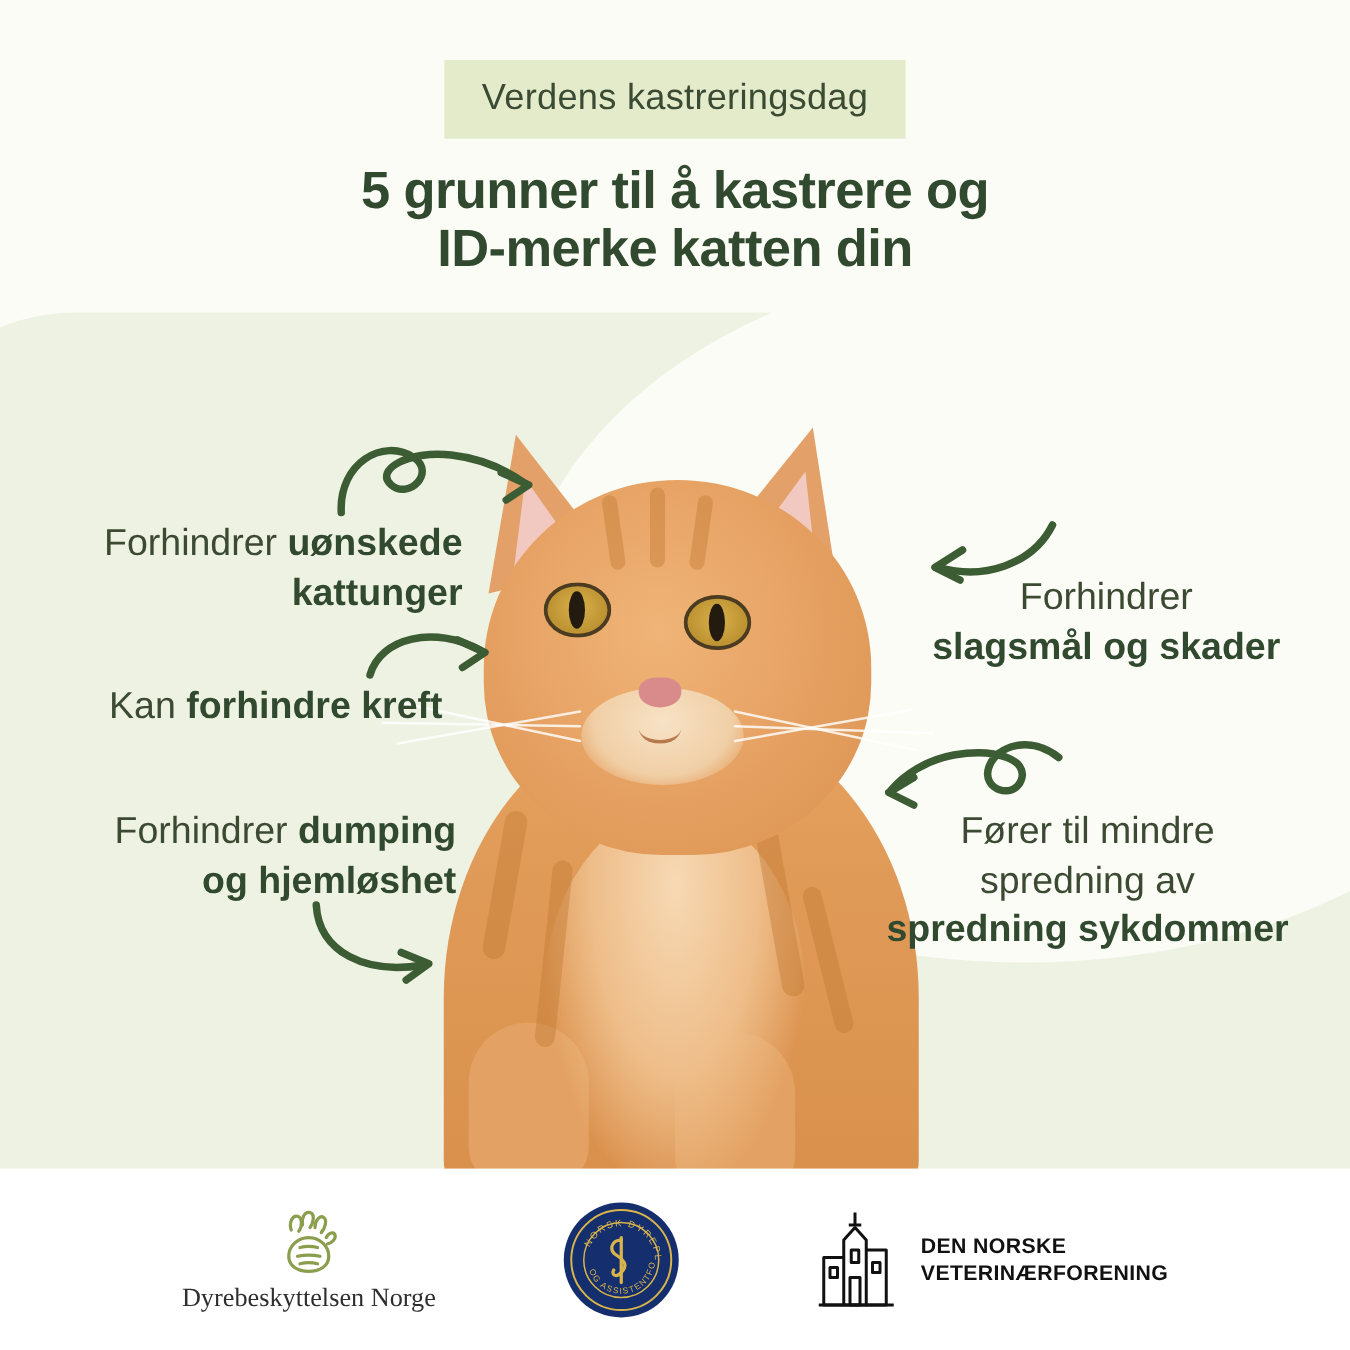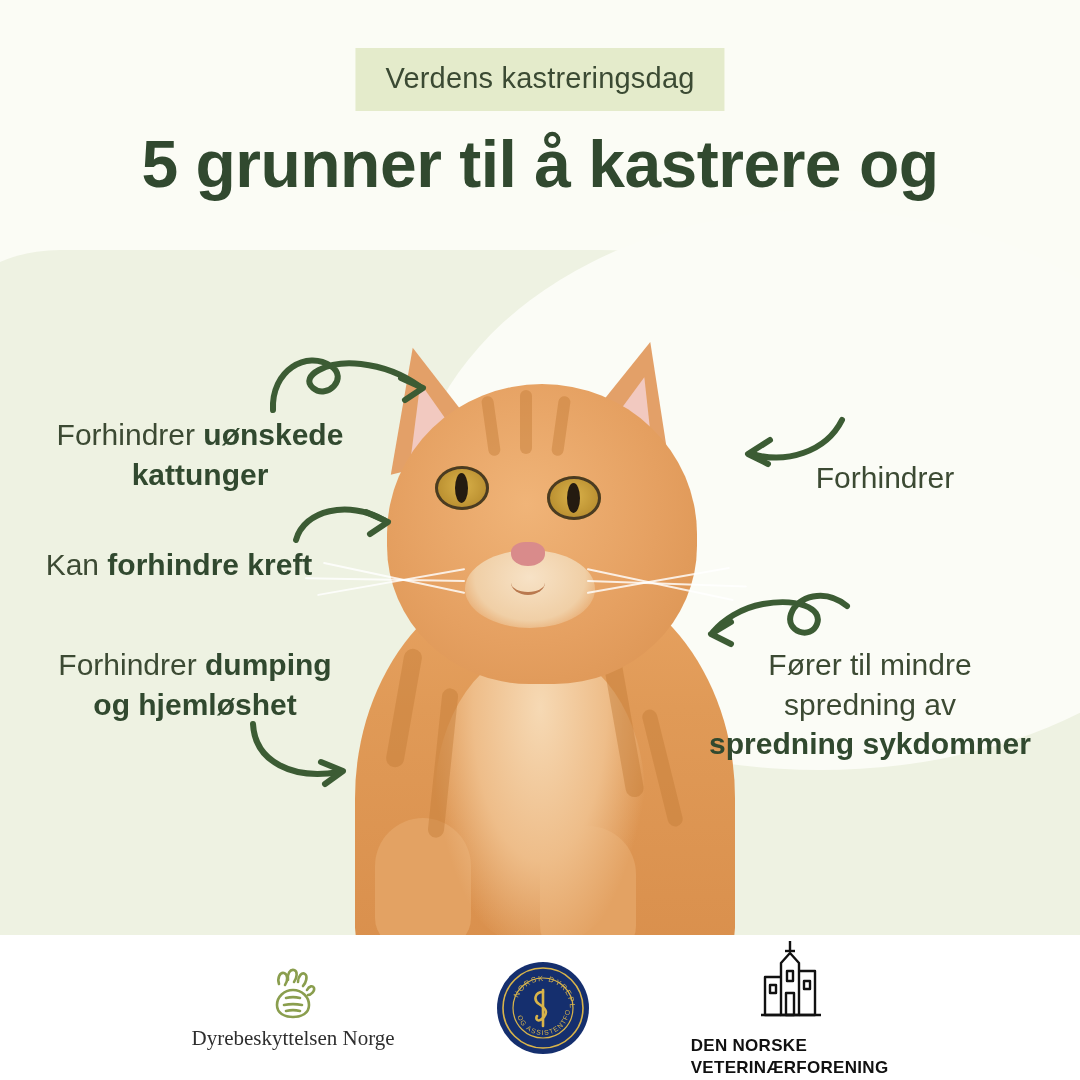--- a/index.html
+++ b/index.html
@@ -71,21 +71,21 @@
     padding: 14px 30px 16px;
     white-space: nowrap;
   }
   .headline {
     position: absolute;
     top: 128px;
     left: 0;
     width: 1080px;
     text-align: center;
     color: #31492f;
-    font-size: 66px;
+    font-size: 42px;
     font-weight: bold;
     line-height: 1.12;
     letter-spacing: -0.5px;
   }
 
   
   .cat-wrap {
     position: absolute;
     left: 315px;
     top: 318px;
@@ -194,21 +194,21 @@
   }
 
   
   .reason {
     position: absolute;
     color: #3c4a33;
     font-size: 30px;
     line-height: 1.32;
   }
   .reason b { font-weight: bold; color: #31492f; }
-  .reason.left  { text-align: center; }
+  .reason.left  { text-align: right; }
   .reason.right { text-align: center; }
 
   .arrow {
     position: absolute;
   }
 
   
   .footer {
     position: absolute;
     left: 0; bottom: 0;
@@ -225,21 +225,21 @@
     justify-content: center;
     flex-direction: column;
   }
   .logo-text {
     font-family: "Liberation Serif", serif;
     color: #2e2e2e;
     font-size: 21px;
     margin-top: 0;
   }
   .logo-vet {
-    flex-direction: column;
+    flex-direction: row;
     gap: 14px;
   }
   .logo-vet-text {
     font-size: 17px;
     font-weight: bold;
     color: #111;
     line-height: 1.25;
     letter-spacing: 0.3px;
     text-align: left;
   }
@@ -250,20 +250,21 @@
 <div id="poster">
 
   <div class="bg-base"></div>
   <div class="bg-cream-top"></div>
   <div class="bg-green-blob"></div>
   <div class="bg-white-round"></div>
 
   <div class="eyebrow">Verdens kastreringsdag</div>
   <div class="headline">
     <div>5 grunner til å kastrere og</div>
+    <div>ID-merke katten din</div>
   </div>
 
   <div class="cat-wrap">
     <div class="cat-body"></div>
     <div class="cat-leg" style="left:60px; top:500px;"></div>
     <div class="cat-leg" style="left:225px; top:508px;"></div>
     <div class="cat-chest"></div>
 
     <div class="stripe" style="left:80px;  top:330px; width:18px; height:120px; transform:rotate(10deg);"></div>
     <div class="stripe" style="left:120px; top:370px; width:16px; height:150px; transform:rotate(6deg);"></div>
@@ -334,20 +335,21 @@
     <span>Kan </span><b>forhindre kreft</b>
   </div>
 
   <div class="reason left" style="left:25px; top:645px; width:340px;">
     <span>Forhindrer </span><b>dumping</b><br>
     <b>og hjemløshet</b>
   </div>
 
   <div class="reason right" style="left:700px; top:458px; width:370px;">
     <span>Forhindrer</span><br>
+    <b>slagsmål og skader</b>
   </div>
 
   <div class="reason right" style="left:670px; top:645px; width:400px;">
     <span>Fører til mindre</span><br>
     <span>spredning av</span><br>
     <b>spredning sykdommer</b>
   </div>
 
   <div class="bg-bottom-white"></div>
   <div class="footer">

